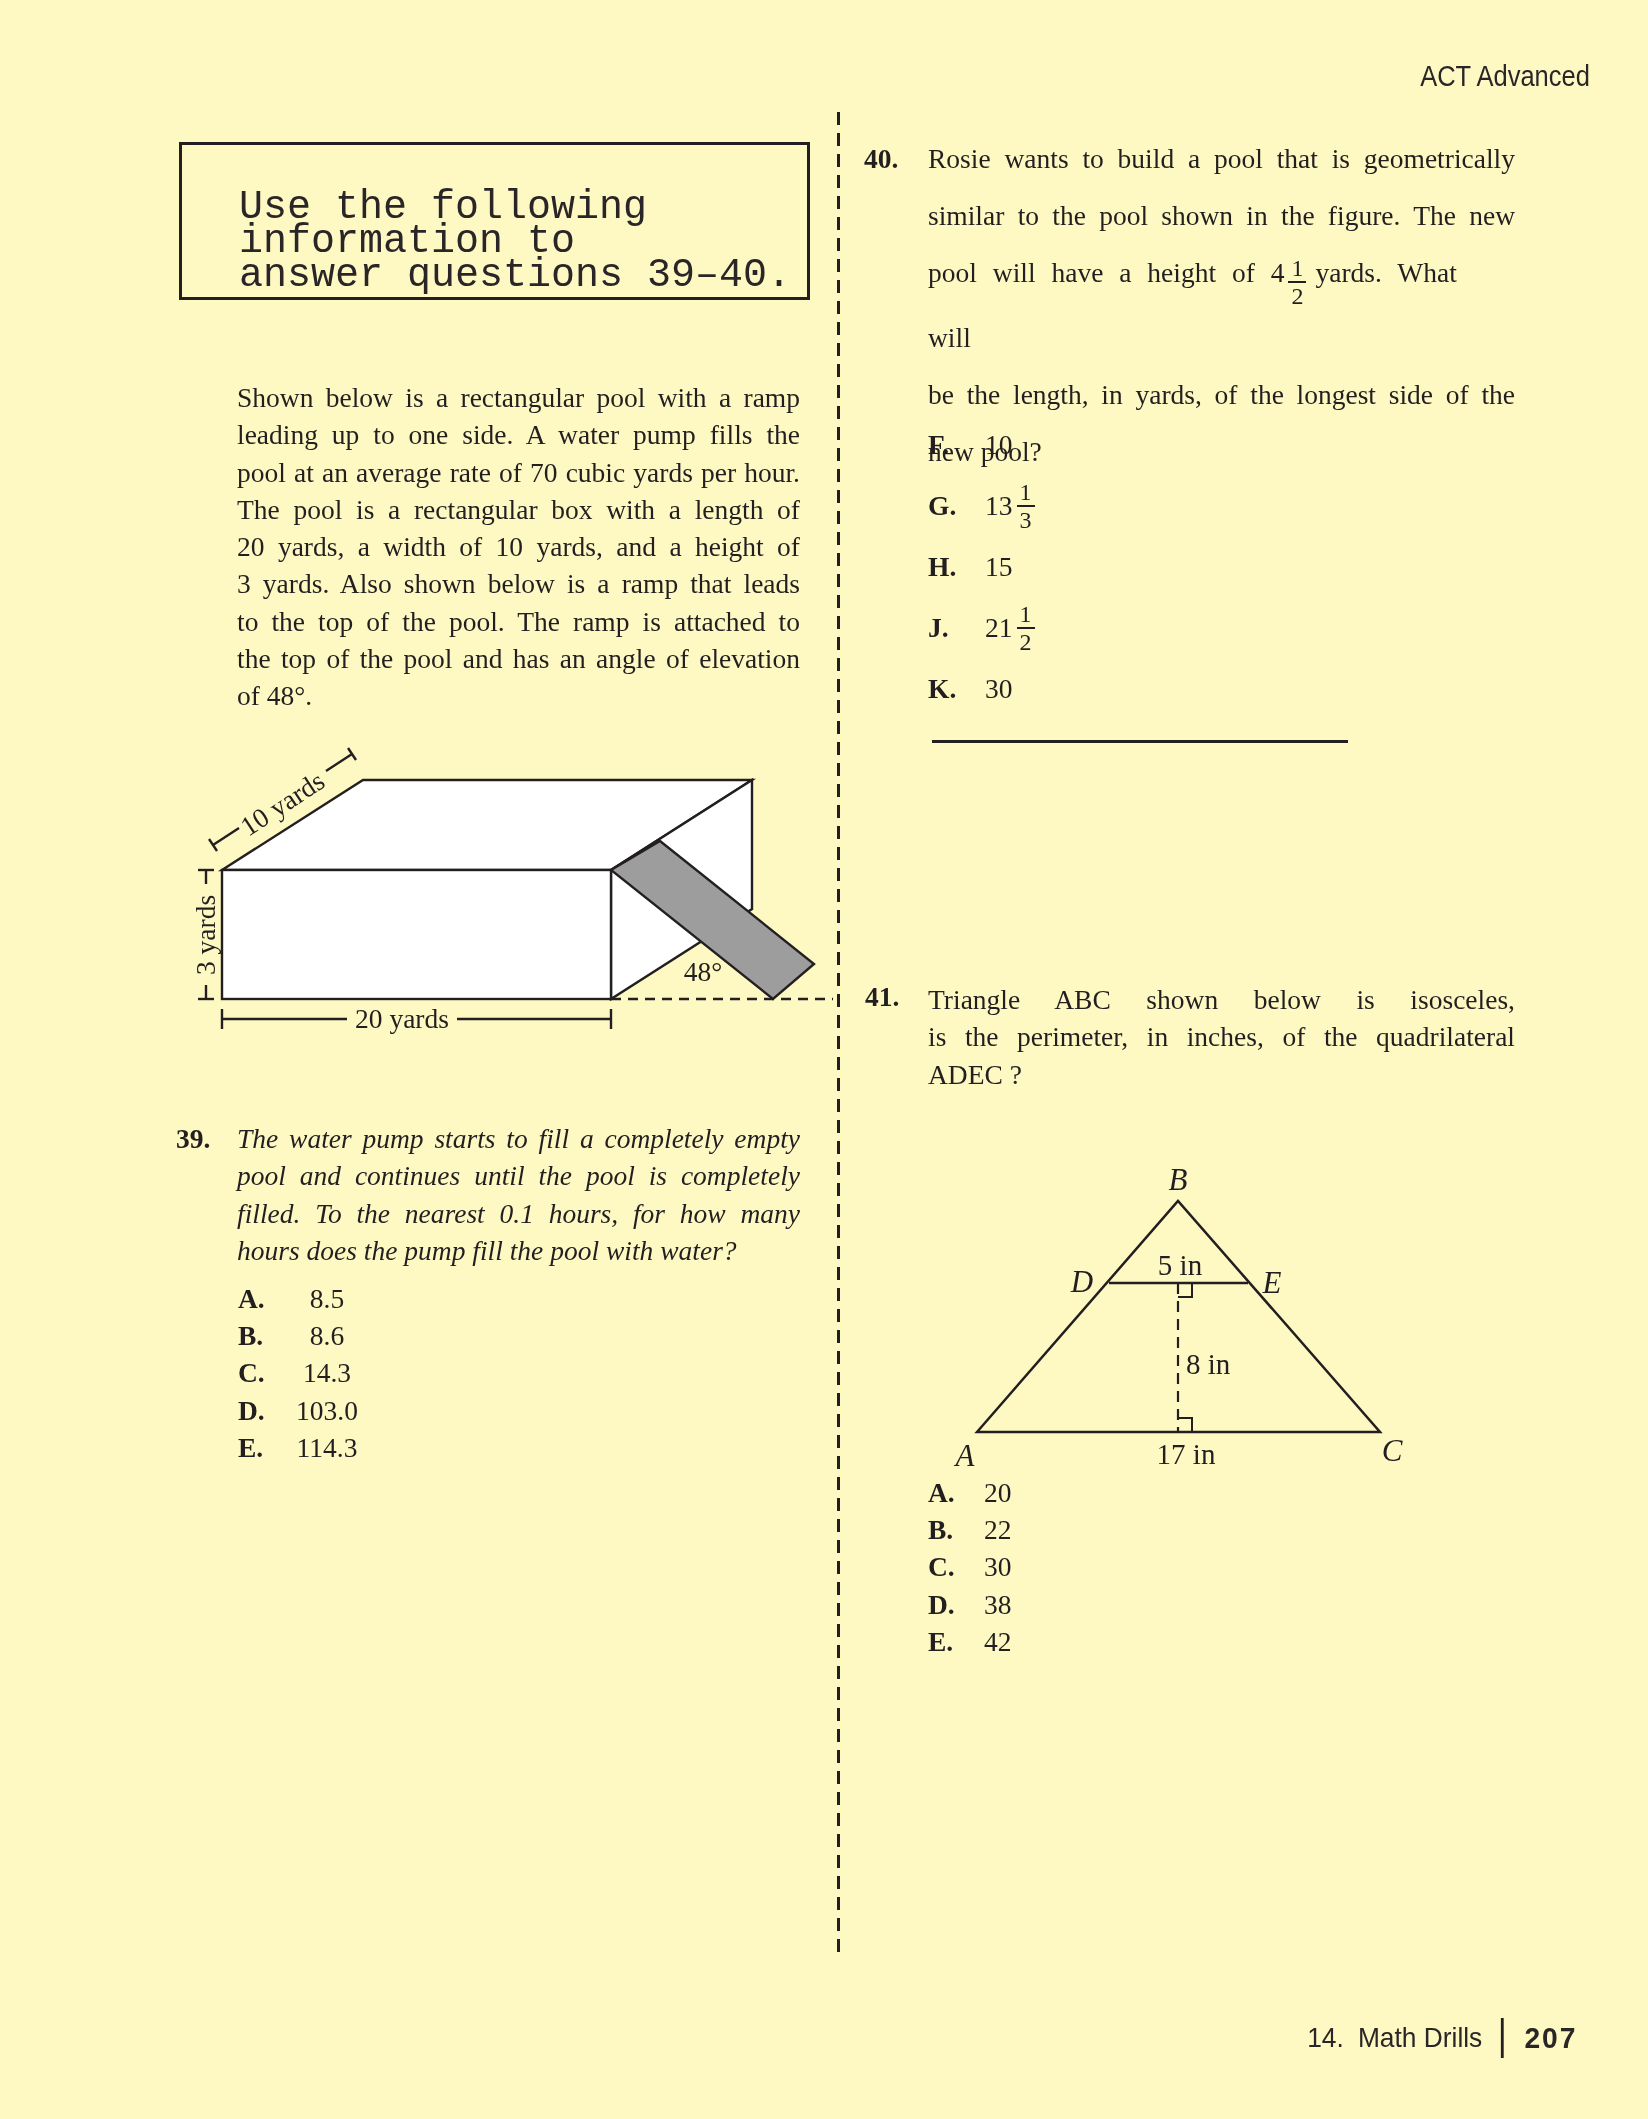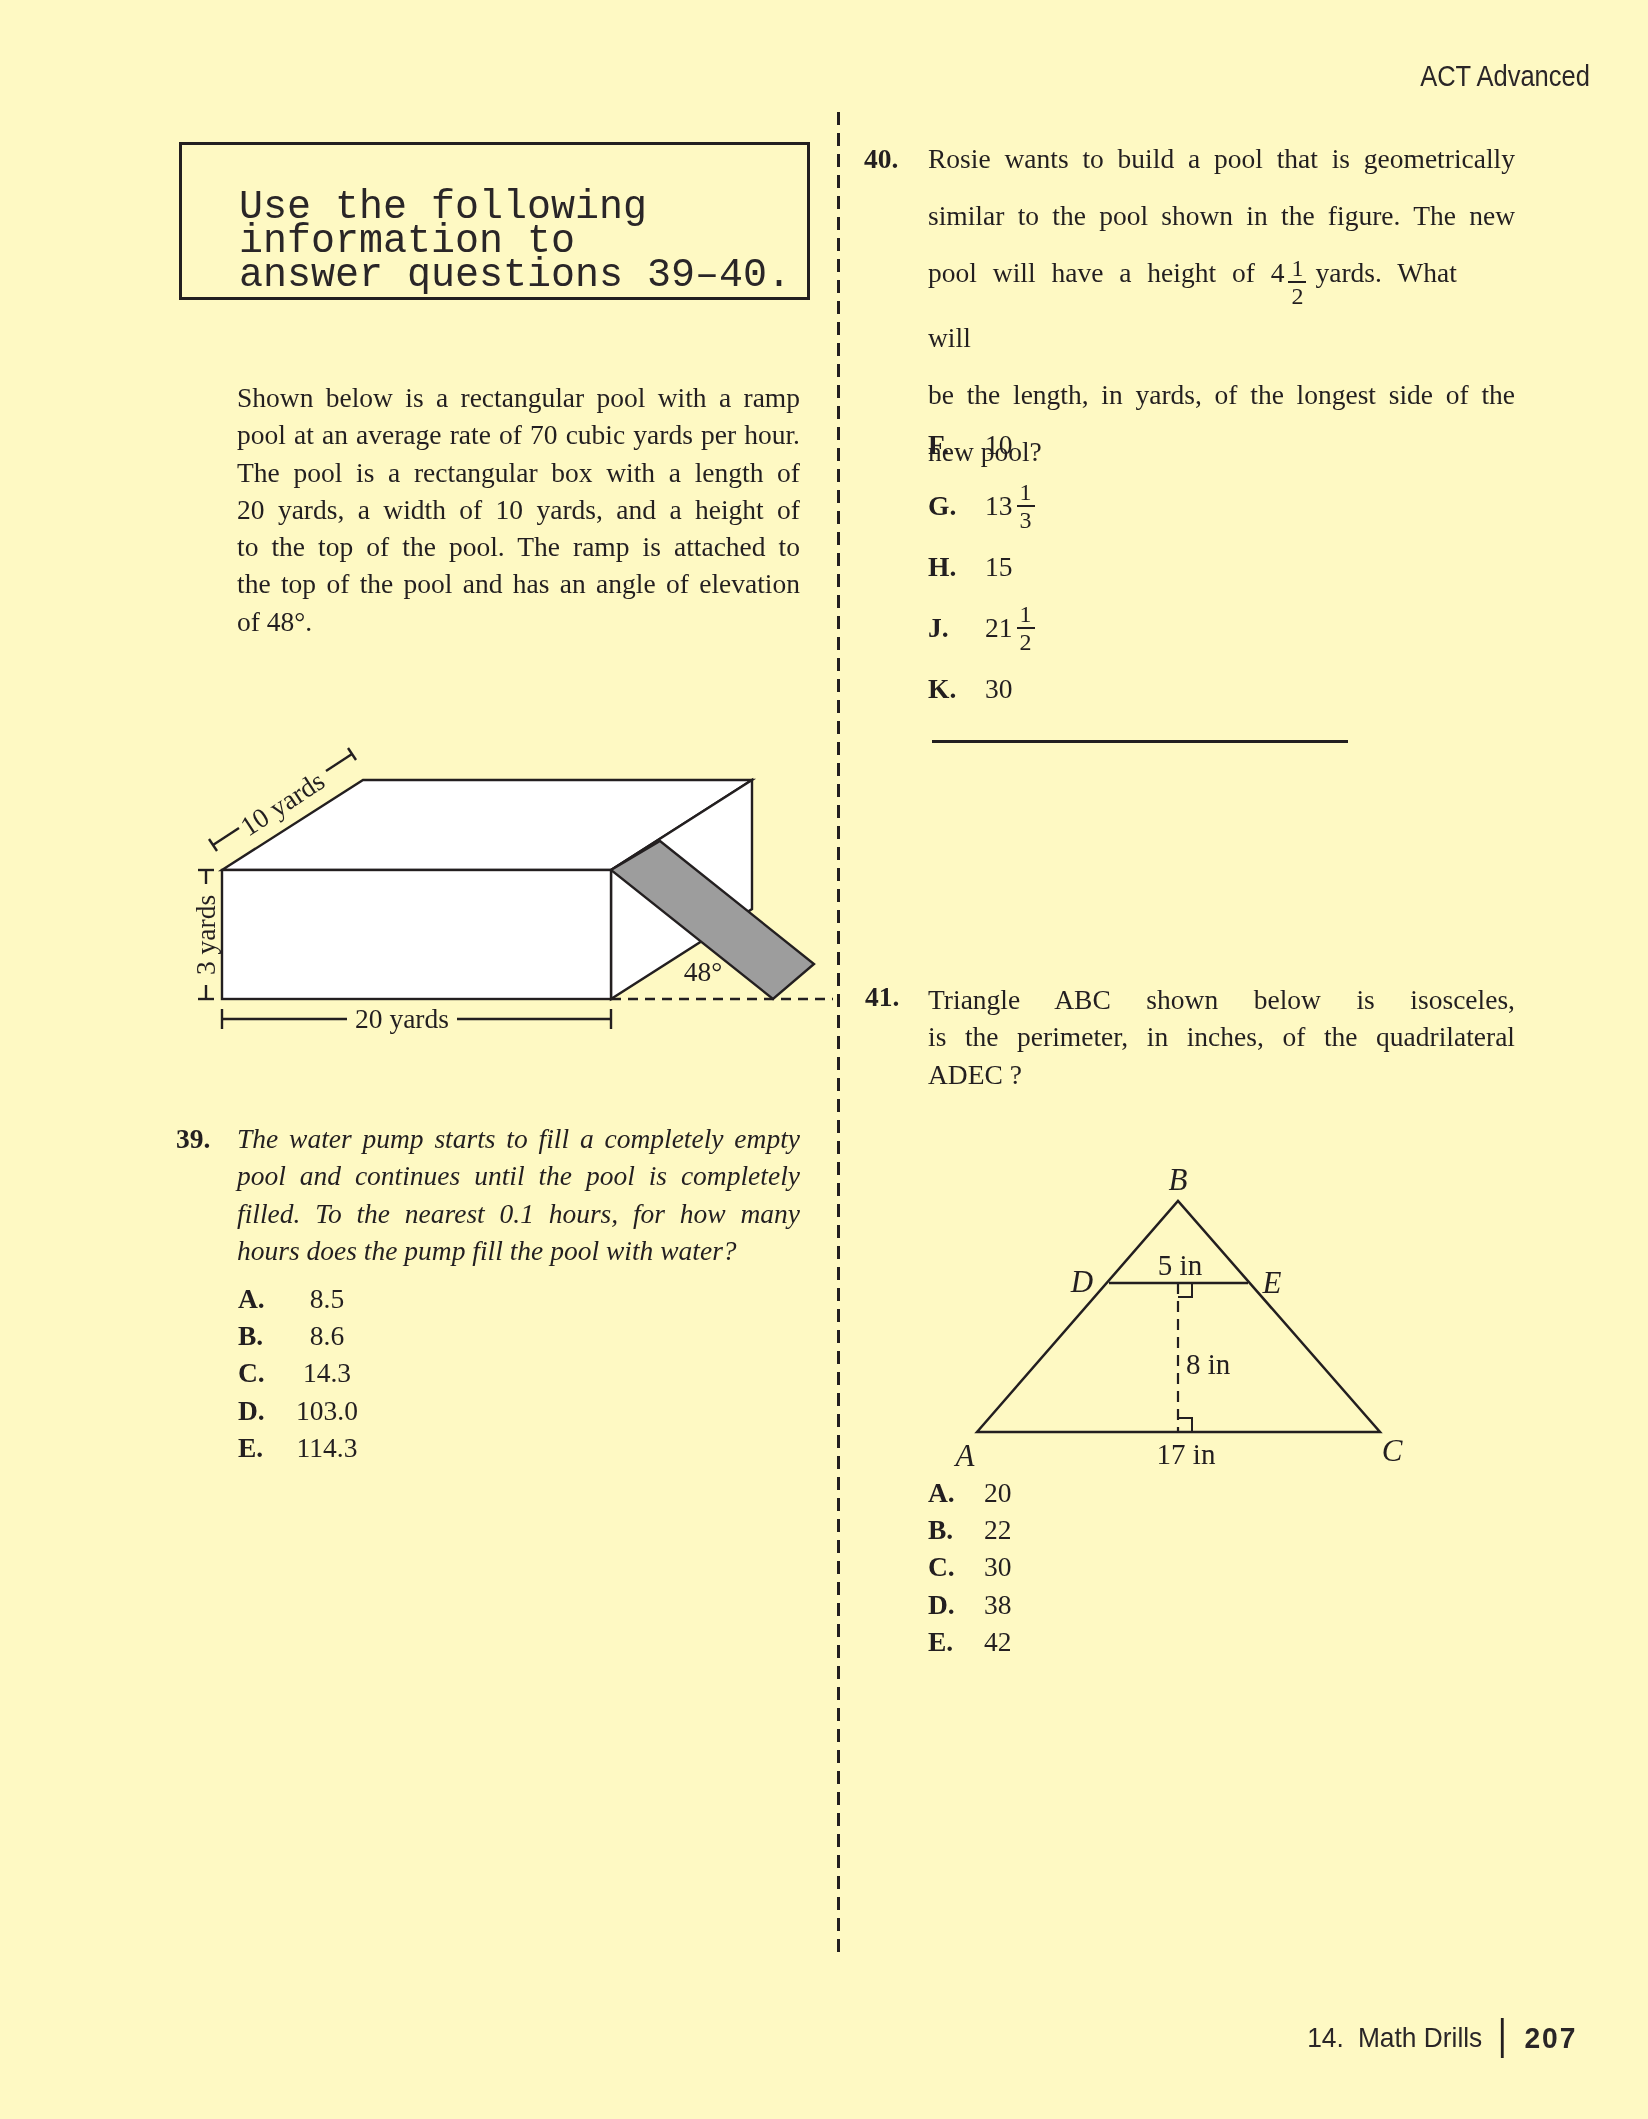--- a/index.html
+++ b/index.html
@@ -62,23 +62,25 @@
 
   <div class="infobox">
     <div class="txt">
       <div>Use the following information to</div>
       <div>answer questions 39–40.</div>
     </div>
   </div>
 
   <div class="tblock" style="left:237px;top:379px;width:563px;">
       <div class="jline just">Shown below is a rectangular pool with a ramp</div>
+      <div class="jline just">leading up to one side. A water pump fills the</div>
       <div class="jline just">pool at an average rate of 70 cubic yards per hour.</div>
       <div class="jline just">The pool is a rectangular box with a length of</div>
       <div class="jline just">20 yards, a width of 10 yards, and a height of</div>
+      <div class="jline just">3 yards. Also shown below is a ramp that leads</div>
       <div class="jline just">to the top of the pool. The ramp is attached to</div>
       <div class="jline just">the top of the pool and has an angle of elevation</div>
       <div class="jline">of 48°.</div>
     </div>
 
   <svg style="position:absolute;left:100px;top:730px;" width="740" height="330" viewBox="0 0 740 330">
 
     <polygon points="122,140 263,50 652,50 511,140" fill="#ffffff" stroke="#231f20" stroke-width="2.4"></polygon>
 
     <polygon points="511,140 652,50 652,179 511,269" fill="#ffffff" stroke="#231f20" stroke-width="2.4"></polygon>

